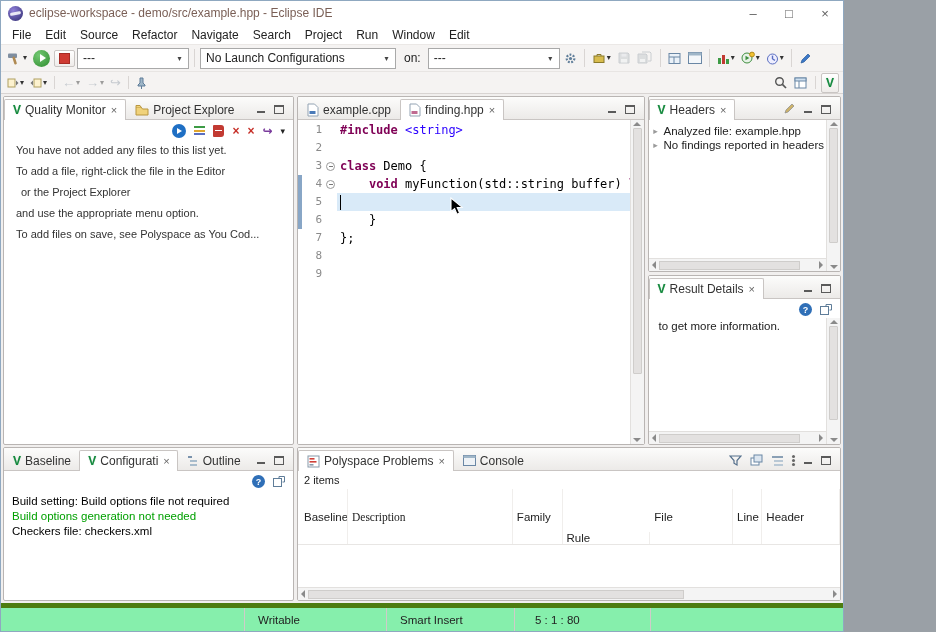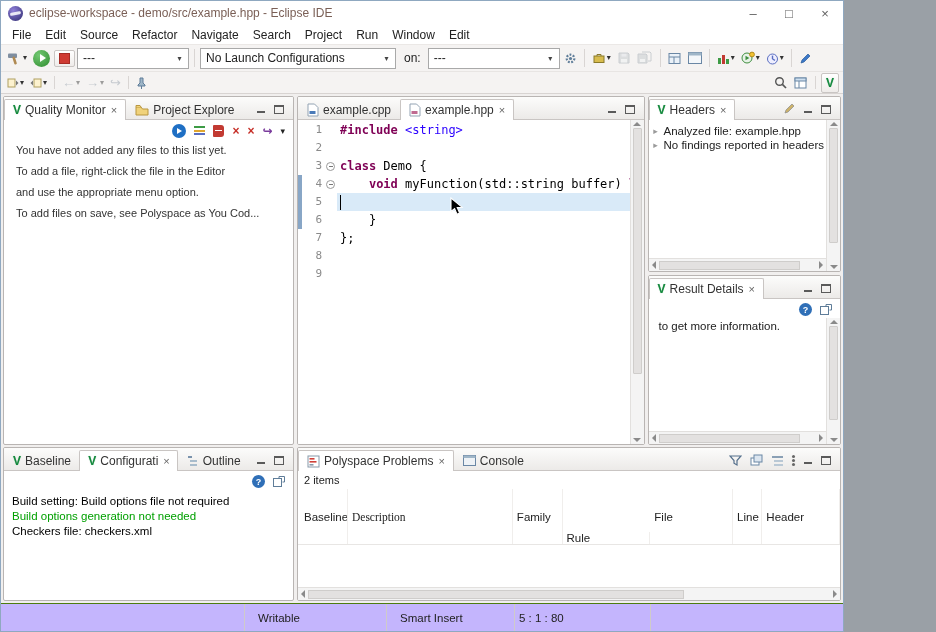--- a/index.html
+++ b/index.html
@@ -120,26 +120,26 @@
 
   
   .items-count{flex:0 0 18px;font-size:11px;color:#222;padding:3px 0 0 6px;}
   .prob-cols{flex:0 0 20px;display:flex;border-bottom:1px solid #e8e6e4;align-items:stretch;padding-left:2px;}
   .pcol{font-size:11.5px;color:#222;padding:0 4px;border-right:1px solid #f0eeec;display:flex;align-items:center;white-space:nowrap;overflow:hidden;}
   .prob-empty{flex:1;}
   .dots3{width:3px;height:13px;position:relative;}
   .dots3::after{content:"";position:absolute;left:0;top:1px;width:3px;height:3px;border-radius:50%;background:#666;box-shadow:0 4px 0 #666,0 8px 0 #666;}
 
   
-  .statusbar{flex:0 0 28px;background:#c4b5fd;border-top:1px solid #4d7c0f;display:flex;align-items:stretch;font-size:11.5px;color:#222;}
+  .statusbar{flex:0 0 28px;background:#86efac;border-top:5px solid #4d7c0f;display:flex;align-items:stretch;font-size:11.5px;color:#222;}
   .sb-spacer{flex:0 0 243px;}
   .sb-cell{border-left:1px solid #cfcbc9;display:flex;align-items:center;padding-left:13px;}
   .sb-w1{width:142px;}
   .sb-w2{width:128px;}
-  .sb-w3{width:136px;padding-left:4px;}
+  .sb-w3{width:136px;padding-left:20px;}
   .sb-fill{flex:1;border-left:1px solid #cfcbc9;}
 
   .fico{display:flex;align-items:center;}
   .fico svg{display:block;}
   .mouse-cursor{position:absolute;left:449px;top:196px;z-index:60;pointer-events:none;}
 </style>
 </head>
 <body>
 
 <div class="window">
@@ -395,20 +395,21 @@
           </span>
         <span class="qmico redbook"></span>
         <span class="qmico redx">×</span>
         <span class="qmico redx">×</span>
         <span class="qmico purple-arrow">↪</span>
         <span class="qmico black-dd">▾</span>
       </div>
       <div class="qm-body" id="qm-lines">
           <div class="qm-line">You have not added any files to this list yet.</div>
           <div class="qm-line">To add a file, right-click the file in the Editor</div>
+          <div class="qm-line indent">or the Project Explorer</div>
           <div class="qm-line">and use the appropriate menu option.</div>
           <div class="qm-line">To add files on save, see Polyspace as You Cod...</div>
         </div>
     </div>
 
     <div class="panel p-editor">
       <div class="tabbar">
         <div class="tab">
           <span class="fico">
               <svg width="12" height="14">
@@ -418,21 +419,21 @@
             </span>
           <span>example.cpp</span>
         </div>
         <div class="tab active">
           <span class="fico">
               <svg width="12" height="14">
                 <path d="M1 1h6.5L11 4.5V13H1z" fill="#fff" stroke="#93a3b3"></path>
                 <rect x="2.5" y="8" width="6" height="3" fill="#c06a90"></rect>
               </svg>
             </span>
-          <span>example.hpp</span>
+          <span>finding.hpp</span>
           <span class="close">×</span>
         </div>
         <div class="pbtns">
           <span class="ico-min"></span>
           <span class="ico-max"></span>
         </div>
       </div>
       <div class="editor-body">
         <div class="code-area" id="code-lines">
             <div class="code-row">

